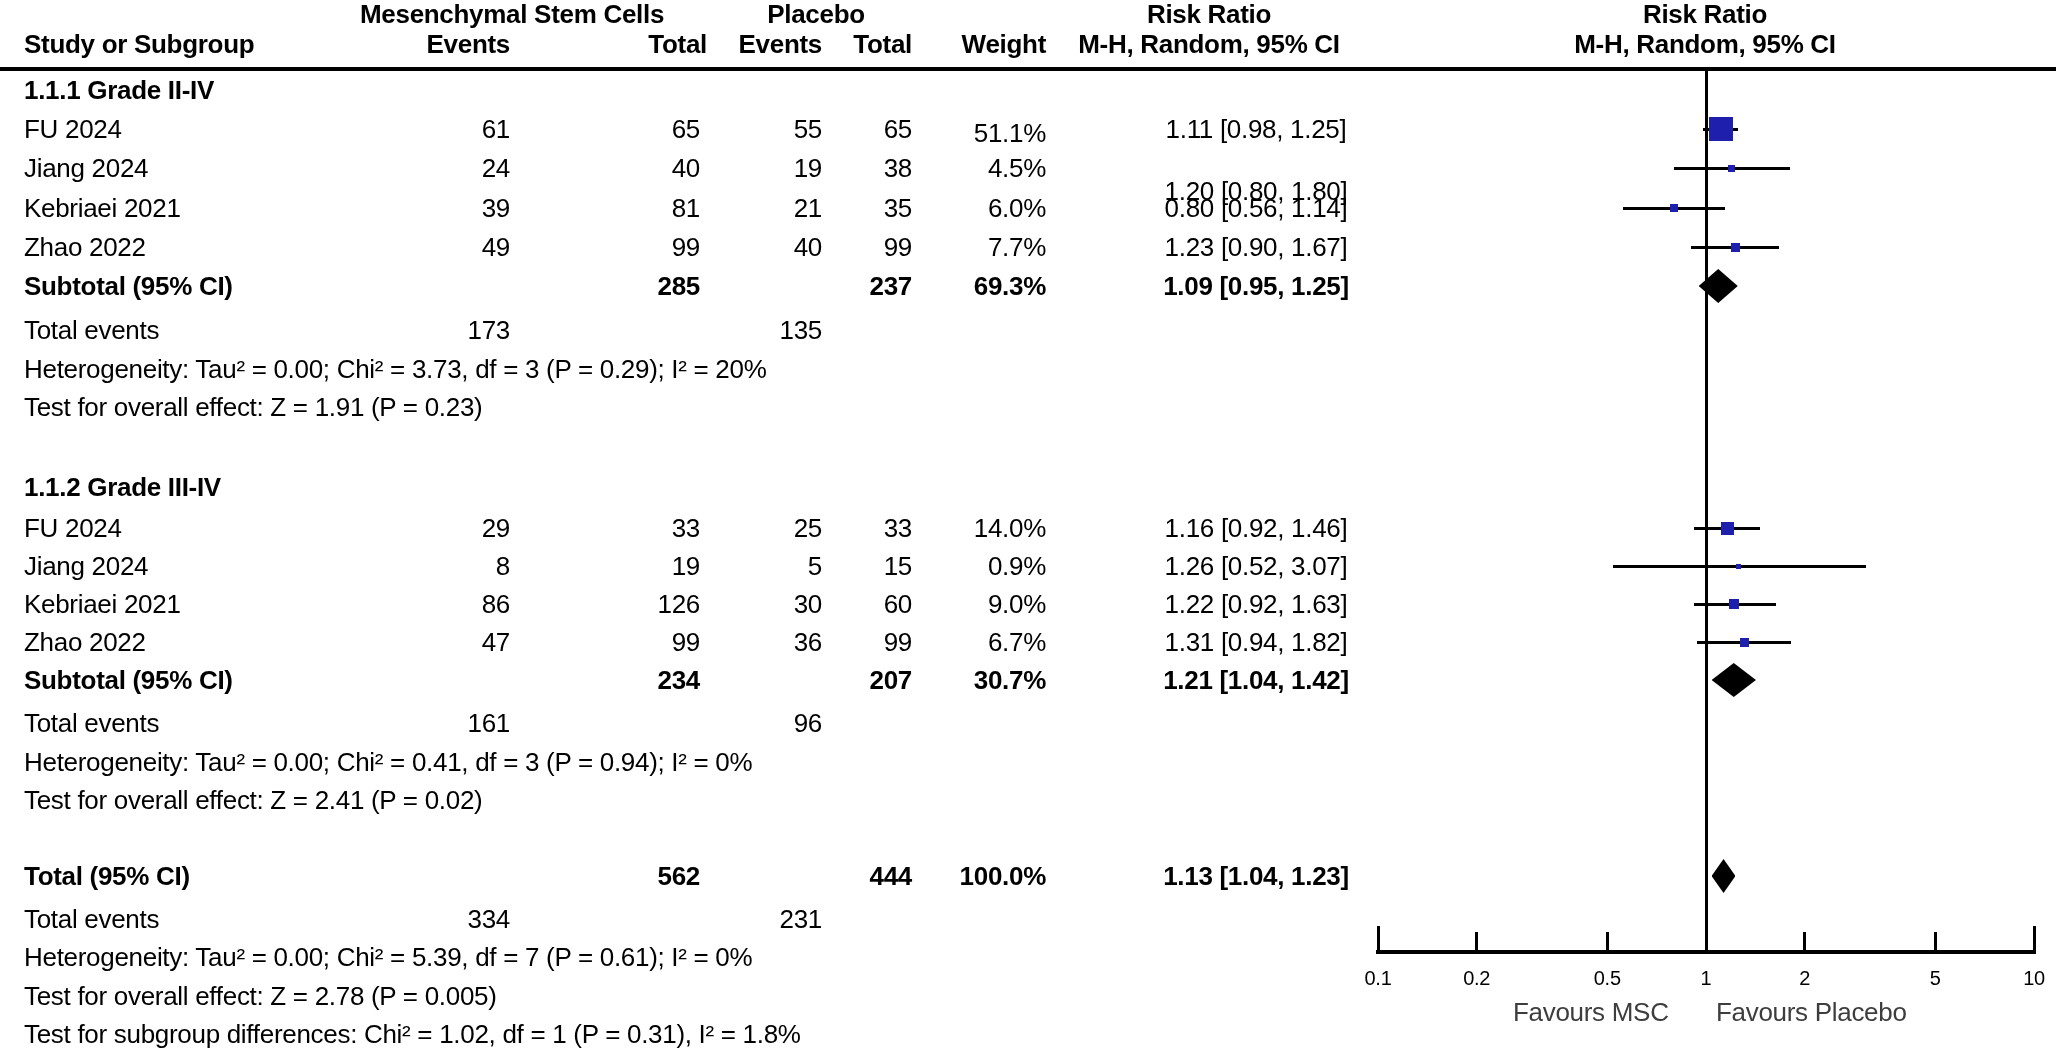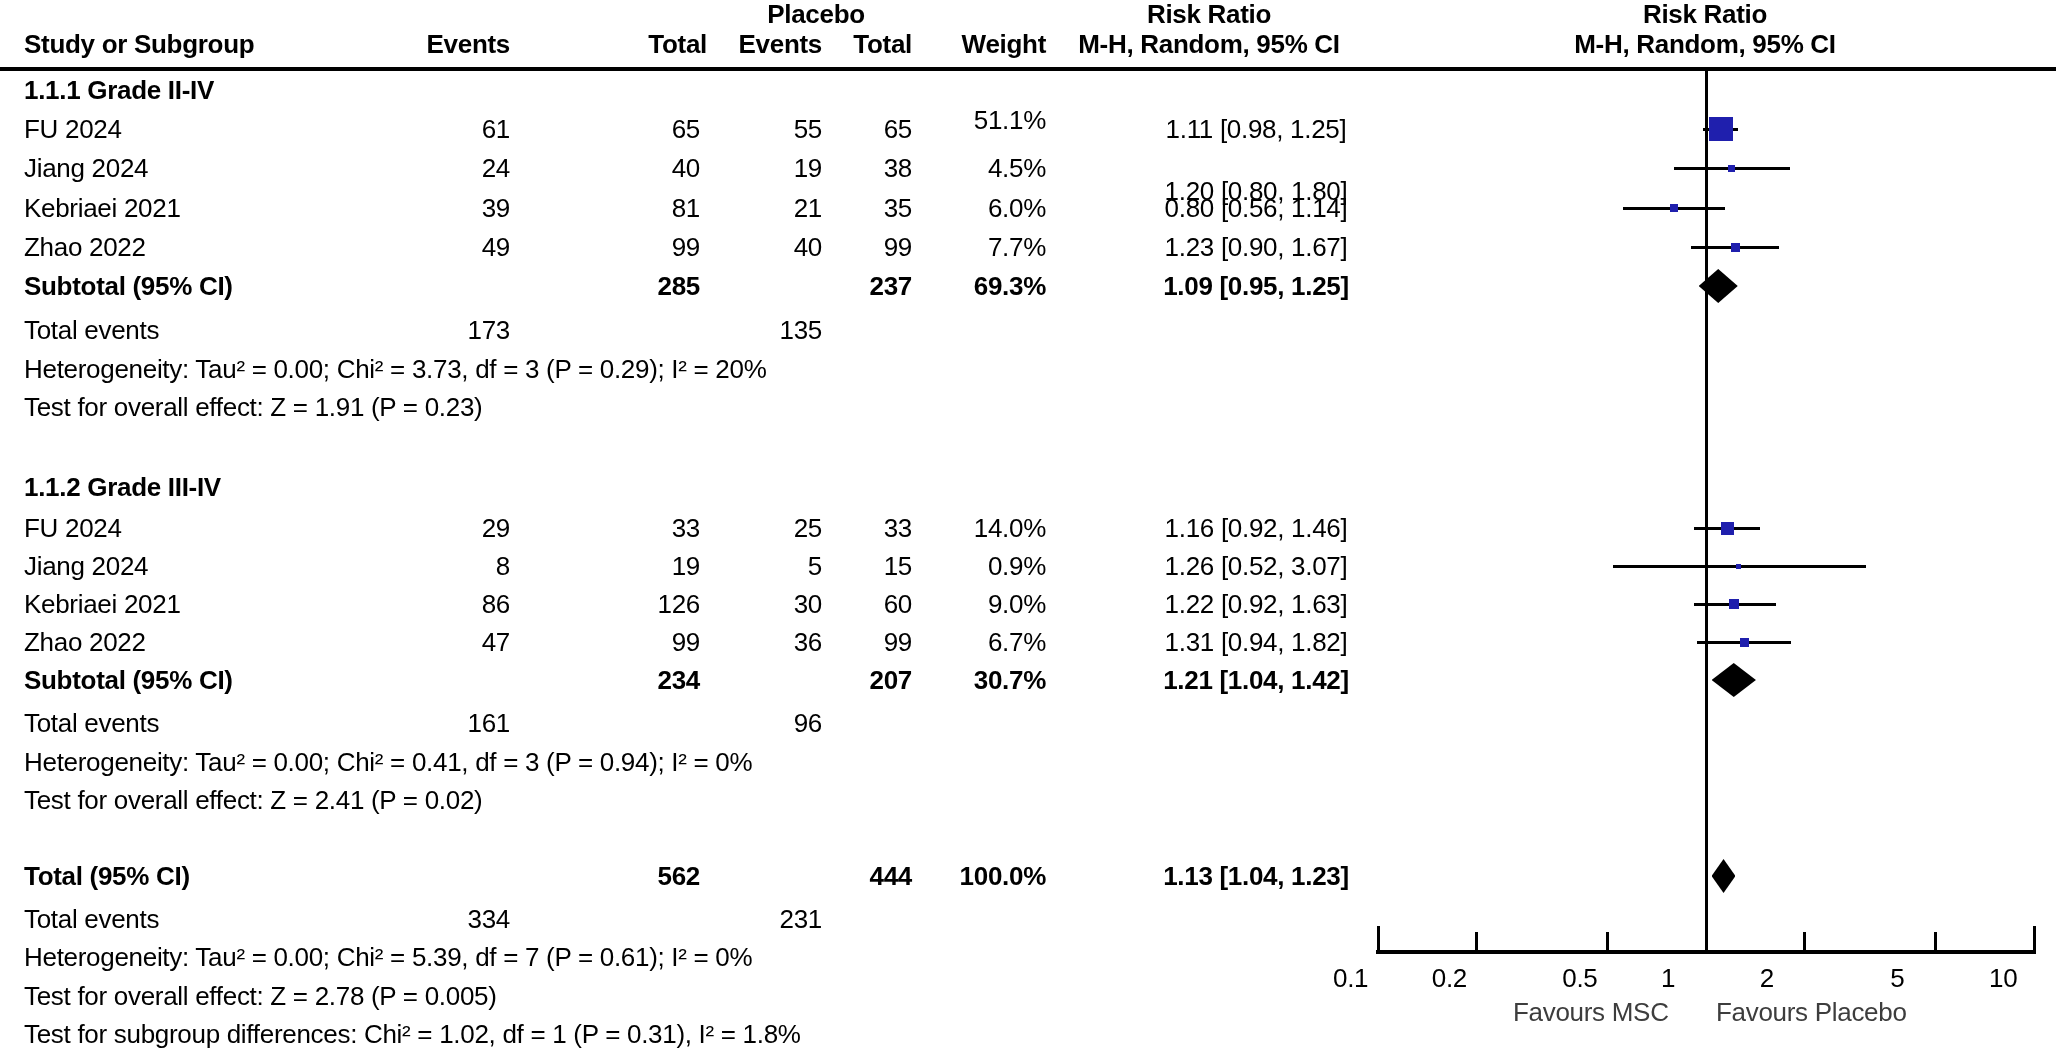--- a/index.html
+++ b/index.html
@@ -11,30 +11,31 @@
   .c { position:absolute; white-space:nowrap; font-size:26px; height:40px; line-height:40px; }
   .h1 { top:0; height:28px; line-height:28px; font-weight:bold; text-align:center; }
   .h2 { top:26px; height:36px; line-height:36px; font-weight:bold; }
   .r { text-align:right; }
   .ctr { text-align:center; }
   .b { font-weight:bold; }
   .rule { position:absolute; left:0; top:67px; width:2056px; height:4px; background:#000; }
   .vline { position:absolute; background:#000; }
   .hline { position:absolute; background:#000; }
   .tick { position:absolute; width:3px; background:#000; }
-  .ticklabel { position:absolute; font-size:26px; width:90px; height:32px; line-height:32px; }
+  .ticklabel { position:absolute; font-size:20px; width:90px; text-align:center; height:32px; line-height:32px; }
   .favours { position:absolute; font-size:26px; height:32px; line-height:32px; color:#3d3d3d; white-space:nowrap; }
   .marker { position:absolute; z-index:3; }
   .diamond { position:absolute; z-index:3; clip-path:polygon(50% 0,100% 50%,50% 100%,0 50%); background:#000; }
 </style>
 </head>
 <body>
 
 <div id="canvas">
 
+  <div class="c h1" style="left:312px;width:400px;">Mesenchymal Stem Cells</div>
   <div class="c h1" style="left:716px;width:200px;">Placebo</div>
   <div class="c h1" style="left:1059px;width:300px;">Risk Ratio</div>
   <div class="c h1" style="left:1555px;width:300px;">Risk Ratio</div>
 
   <div class="c h2" style="left:24px;">Study or Subgroup</div>
   <div class="c h2 r" style="left:340px;width:170px;">Events</div>
   <div class="c h2 r" style="left:537px;width:170px;">Total</div>
   <div class="c h2 r" style="left:712px;width:110px;">Events</div>
   <div class="c h2 r" style="left:832px;width:80px;">Total</div>
   <div class="c h2 r" style="left:922px;width:124px;">Weight</div>
@@ -43,21 +44,21 @@
 
   <div class="rule"></div>
 
   <div id="table-layer">
       <div class="c b" style="top: 70px; left: 24px;">1.1.1 Grade II-IV</div>
       <div class="c" style="top: 109px; left: 24px;">FU 2024</div>
       <div class="c r" style="top: 109px; left: 340px; width: 170px;">61</div>
       <div class="c r" style="top: 109px; left: 530px; width: 170px;">65</div>
       <div class="c r" style="top: 109px; left: 712px; width: 110px;">55</div>
       <div class="c r" style="top: 109px; left: 832px; width: 80px;">65</div>
-      <div class="c r" style="top: 100px; left: 922px; width: 124px;">51.1%</div>
+      <div class="c r" style="top: 113px; left: 922px; width: 124px;">51.1%</div>
       <div class="c ctr" style="top: 109px; left: 1100px; width: 312px;">1.11 [0.98, 1.25]</div>
       <div class="c" style="top: 148px; left: 24px;">Jiang 2024</div>
       <div class="c r" style="top: 148px; left: 340px; width: 170px;">24</div>
       <div class="c r" style="top: 148px; left: 530px; width: 170px;">40</div>
       <div class="c r" style="top: 148px; left: 712px; width: 110px;">19</div>
       <div class="c r" style="top: 148px; left: 832px; width: 80px;">38</div>
       <div class="c r" style="top: 148px; left: 922px; width: 124px;">4.5%</div>
       <div class="c ctr" style="top: 148px; left: 1100px; width: 312px; margin-top: 23px;">1.20 [0.80, 1.80]</div>
       <div class="c" style="top: 188px; left: 24px;">Kebriaei 2021</div>
       <div class="c r" style="top: 188px; left: 340px; width: 170px;">39</div>

